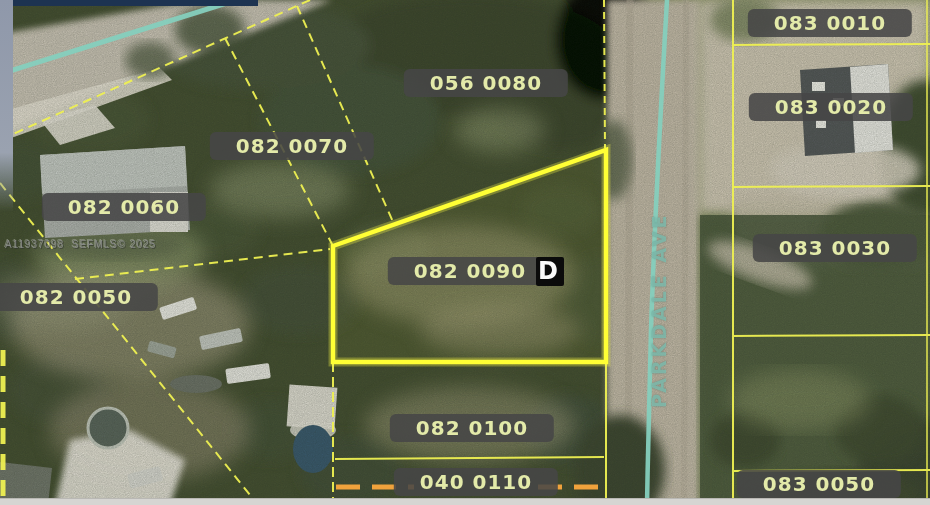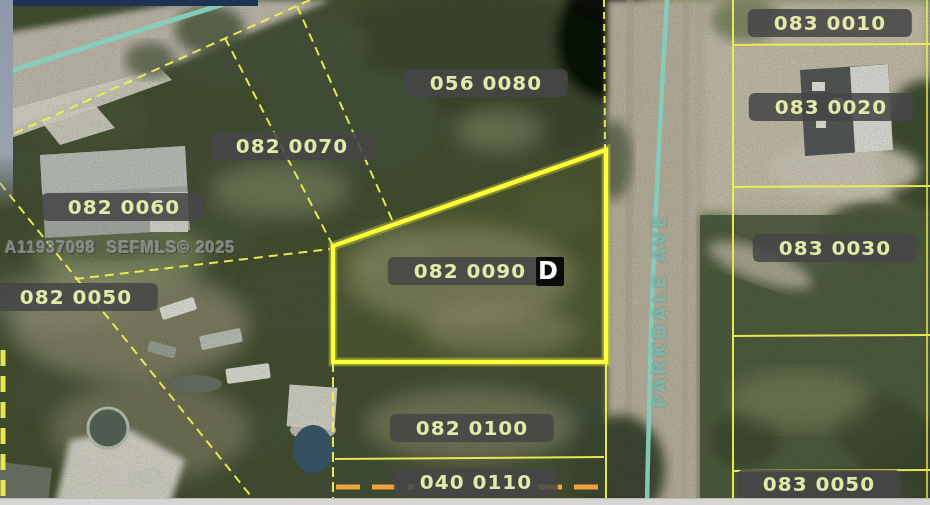--- a/index.html
+++ b/index.html
@@ -18,21 +18,21 @@
     z-index:40;line-height:1.2;
   }
   .subject-marker{
     position:absolute;left:536px;top:257px;width:26px;height:29px;
     background:#0b0b0b;color:#fafafa;font-weight:bold;font-size:24px;
     line-height:28px;padding-left:2px;overflow:hidden;z-index:41;border-radius:2px;
   }
   .watermark{
     position:absolute;left:5px;top:239px;z-index:30;
     font-family:"Liberation Sans",sans-serif;
-    font-size:16px;font-weight:bold;letter-spacing:1px;
+    font-size:10px;font-weight:normal;letter-spacing:1px;
     color:rgba(138,140,138,0.92);
     text-shadow:1px 1px 0 rgba(45,47,45,0.55), -1px -1px 0 rgba(228,228,228,0.35);
     white-space:pre;
   }
   .street-label{
     position:absolute;left:648px;top:408px;width:186px;z-index:25;
     transform:rotate(-90deg);transform-origin:0 0;
     font-size:19px;font-weight:bold;letter-spacing:3px;
     color:rgba(128,190,176,0.82);
     text-shadow:0 0 2px rgba(50,85,75,0.45);

